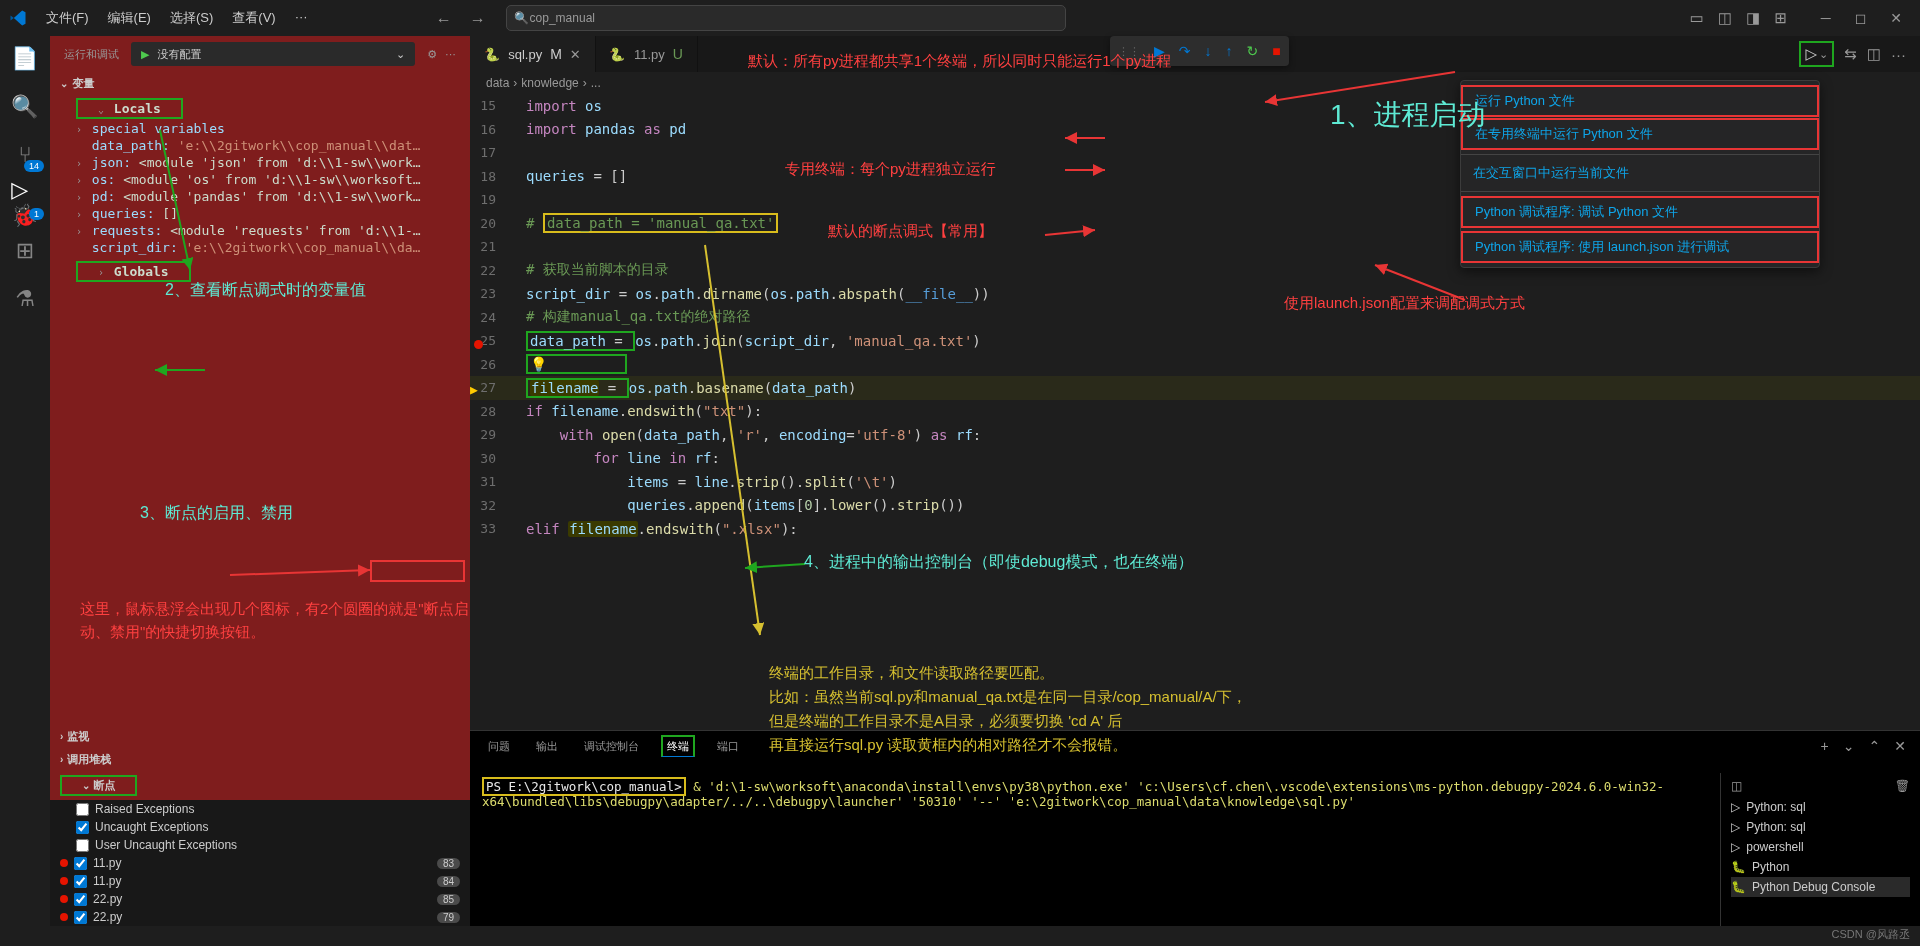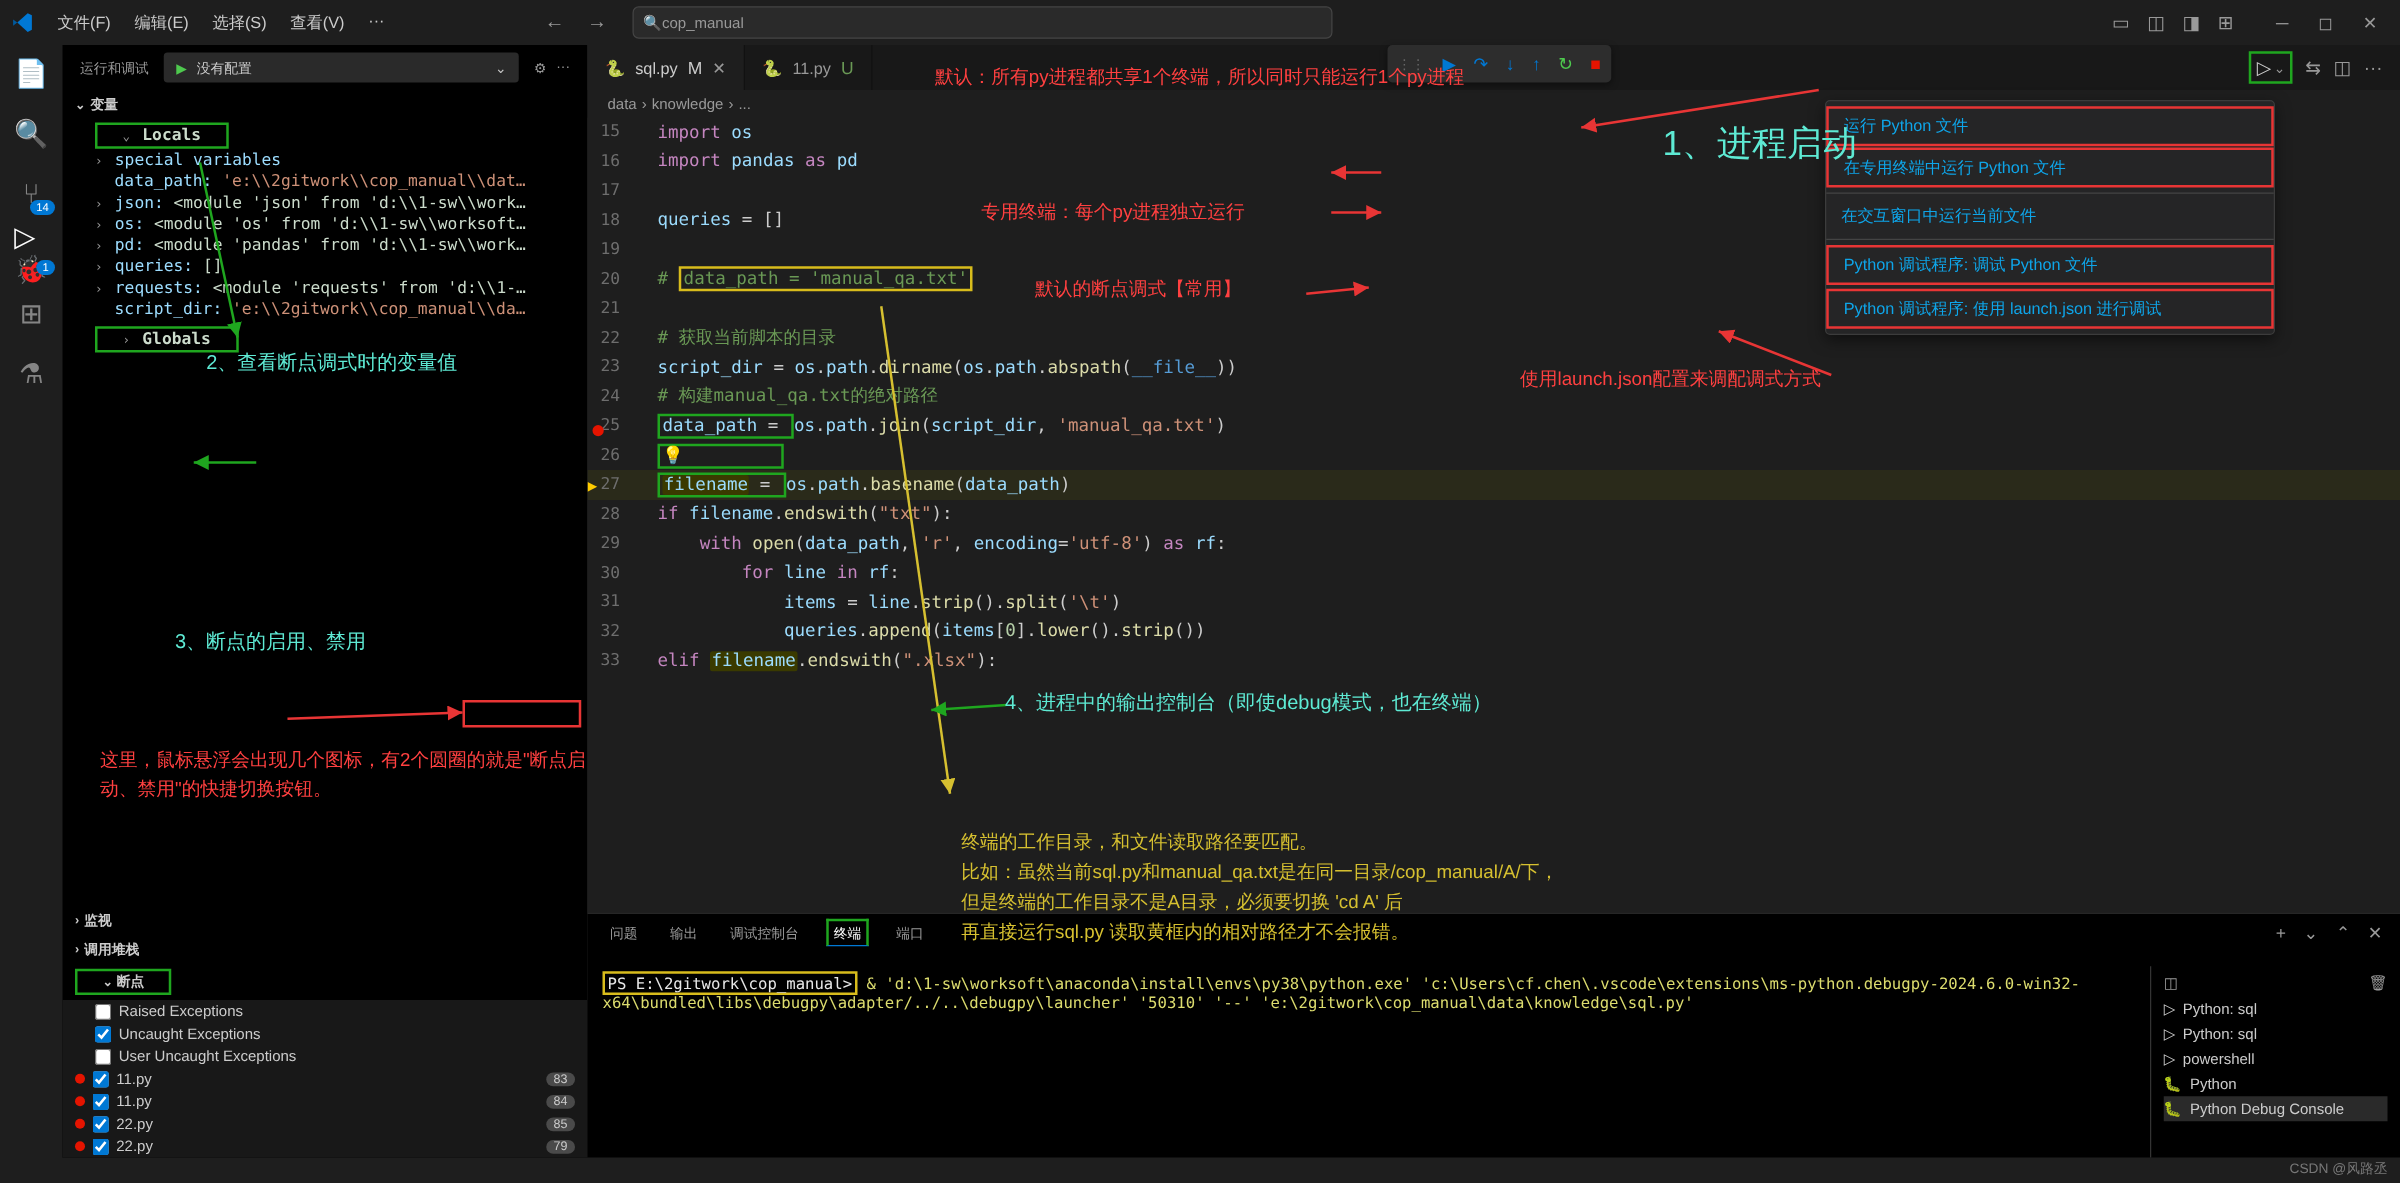--- a/index.html
+++ b/index.html
@@ -14,21 +14,21 @@
 .title-right { display: flex; gap: 14px; align-items: center; color: #999; margin-left: auto; font-size: 15px; padding-right: 10px;}
 .title-right span { cursor: pointer; }
 .window-controls { display: flex; gap: 24px; margin-left: 20px; font-size: 14px; }
 
 .main { display: flex; height: calc(100% - 36px - 20px); }
 .activity-bar { width: 50px; background: #1e1e1e; display: flex; flex-direction: column; align-items: center; padding-top: 10px; gap: 22px; }
 .activity-bar .ab-icon { width: 26px; height: 26px; color: #858585; cursor: pointer; position: relative; font-size: 22px; display:flex; align-items:center; justify-content:center;}
 .activity-bar .ab-icon.active { color: #fff; }
 .activity-bar .badge { position: absolute; bottom: -4px; right: -6px; background: #0078d4; color: #fff; border-radius: 10px; font-size: 9px; padding: 1px 5px; }
 
-.sidebar { width: 420px; background: #000000; display: flex; flex-direction: column; }
+.sidebar { width: 420px; background: #7f1d1d; display: flex; flex-direction: column; }
 .sb-header { height: 36px; display: flex; align-items: center; padding: 0 14px; justify-content: space-between; font-size: 11px; color: #999; }
 .sb-header .run-btn { background: #2a2a2a; height: 24px; border-radius: 3px; display: flex; align-items: center; padding: 0 10px; gap: 8px; color: #ccc; flex:1; margin: 0 12px;}
 .sb-header .run-btn .play { color: #4ec94e; }
 .section-hdr { padding: 4px 10px; font-weight: bold; font-size: 11px; color: #ccc; display: flex; align-items: center; gap: 4px; cursor: pointer; }
 .section-hdr .chev { font-size: 10px; }
 .var-tree { padding: 2px 0 6px 14px; font-family: Consolas, monospace; font-size: 13px; }
 .var-item { padding: 1px 0 1px 12px; color: #ccdccc; white-space: nowrap; overflow: hidden; }
 .var-item .chev { color: #999; margin-right: 2px; font-size:10px;}
 .loc-box { border: 2px solid #1fa61f; padding: 1px 20px; display: inline-block; }
 .bp-section { background: #181818; }
@@ -396,21 +396,21 @@
   <div class="dd-item">在交互窗口中运行当前文件</div>
   <div class="dd-sep"></div>
   <div class="dd-item red-box">Python 调试程序: 调试 Python 文件</div>
   <div class="dd-item red-box" style="margin-top:3px">Python 调试程序: 使用 launch.json 进行调试</div>
 </div>
 
 <div class="anno red" style="top:52px; left:748px">默认：所有py进程都共享1个终端，所以同时只能运行1个py进程</div>
 <div class="anno grn" style="top:96px; left:1330px; font-size:28px">1、进程启动</div>
 <div class="anno red" style="top:160px; left:785px">专用终端：每个py进程独立运行</div>
 <div class="anno red" style="top:222px; left:828px">默认的断点调式【常用】</div>
-<div class="anno red" style="top:294px; left:1216px">使用launch.json配置来调配调式方式</div>
+<div class="anno red" style="top:294px; left:1284px">使用launch.json配置来调配调式方式</div>
 <div class="anno grn" style="top:280px; left:165px">2、查看断点调式时的变量值</div>
 <div class="anno grn" style="top:503px; left:140px">3、断点的启用、禁用</div>
 <div class="anno red" style="top:598px; left:80px; width:390px; line-height:1.5">这里，鼠标悬浮会出现几个图标，有2个圆圈的就是"断点启动、禁用"的快捷切换按钮。</div>
 <div class="anno grn" style="top:552px; left:804px">4、进程中的输出控制台（即使debug模式，也在终端）</div>
 <div class="anno yel" style="top:664px; left:769px">终端的工作目录，和文件读取路径要匹配。</div>
 <div class="anno yel" style="top:688px; left:769px">比如：虽然当前sql.py和manual_qa.txt是在同一目录/cop_manual/A/下，</div>
 <div class="anno yel" style="top:712px; left:769px">但是终端的工作目录不是A目录，必须要切换 'cd A' 后</div>
 <div class="anno yel" style="top:736px; left:769px">再直接运行sql.py 读取黄框内的相对路径才不会报错。</div>
 
 <div class="red-box" style="position:absolute; top:560px; left:370px; width:95px; height:22px; z-index:50"></div>

